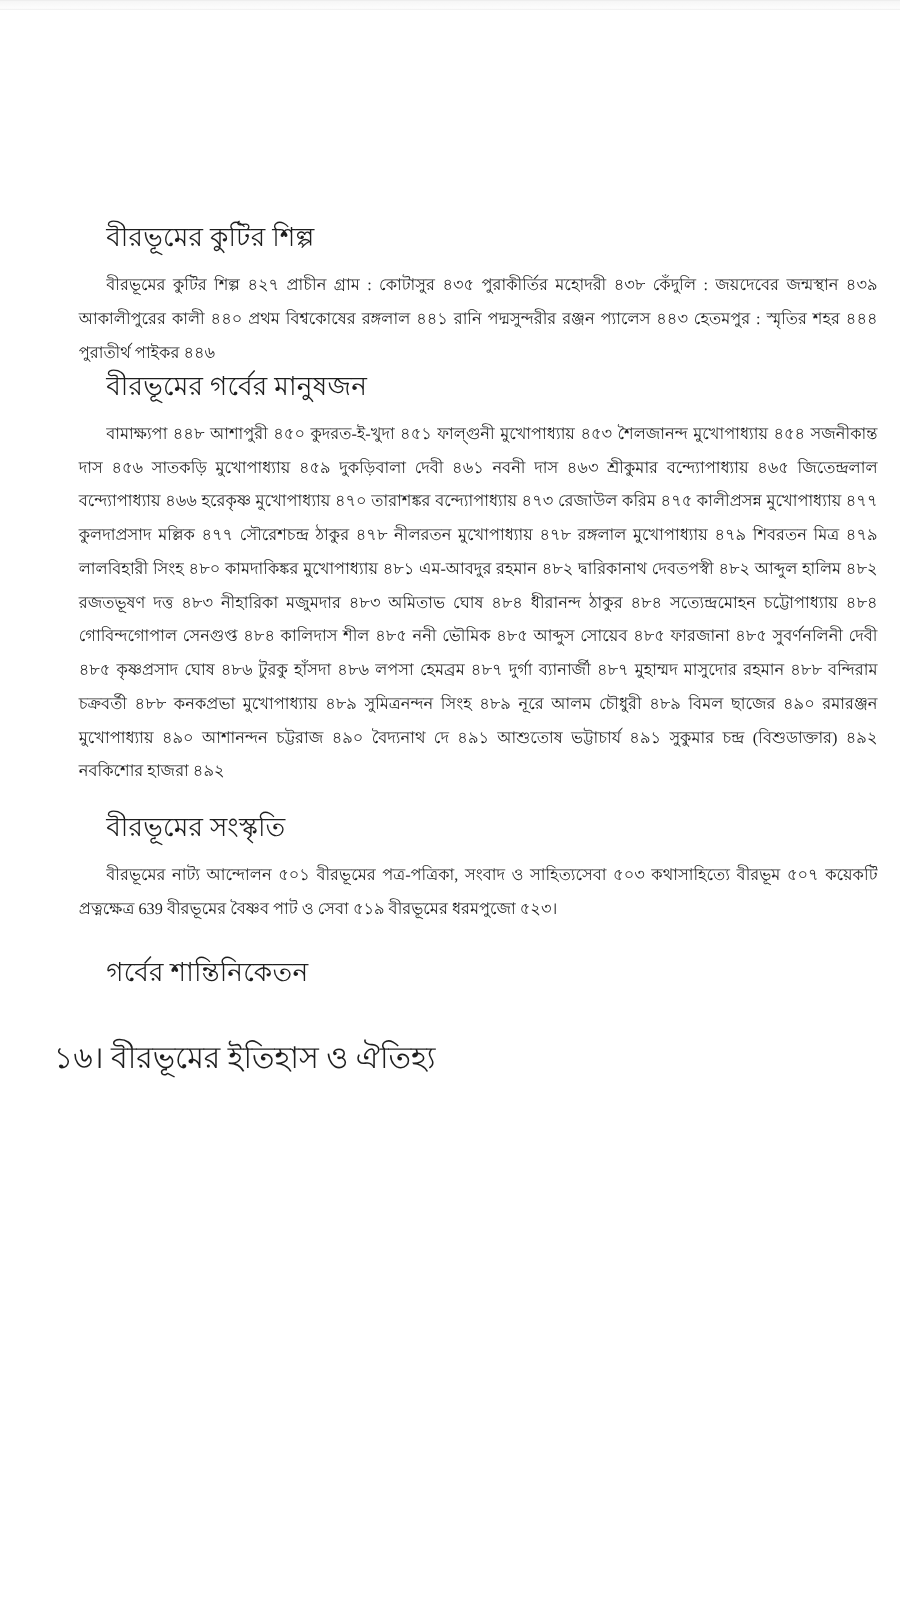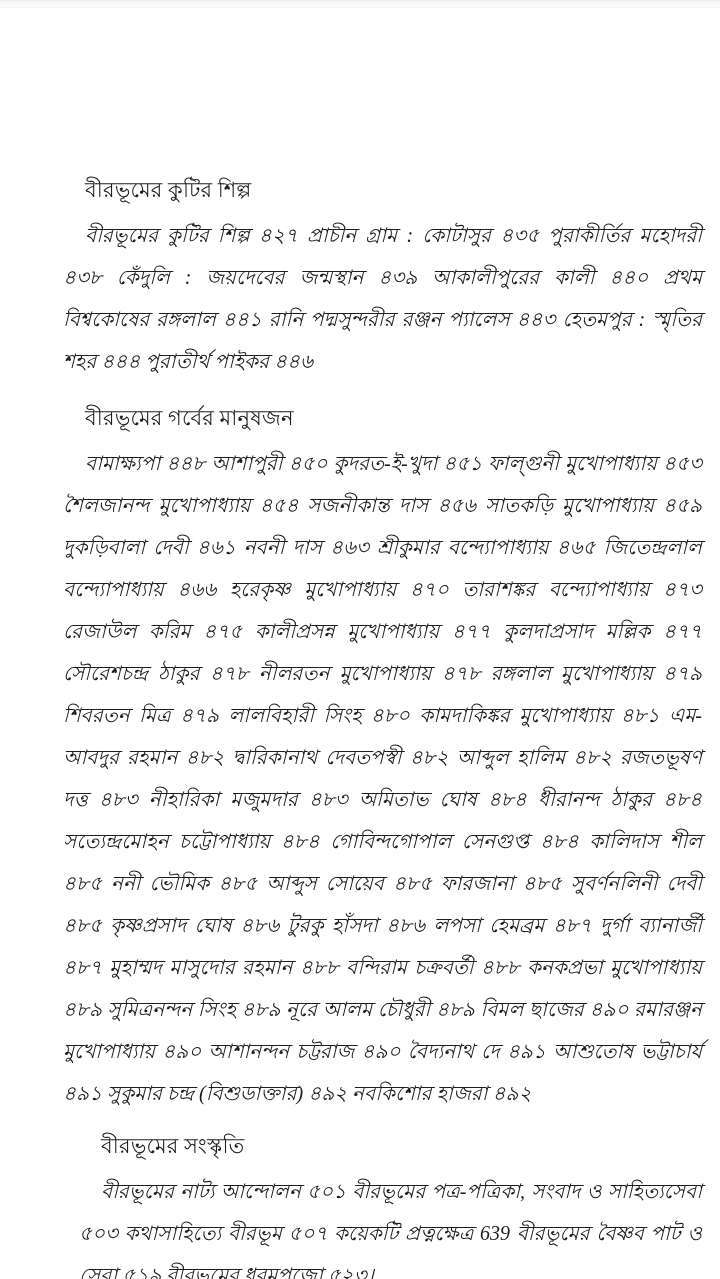--- a/index.html
+++ b/index.html
@@ -28,30 +28,29 @@
     padding: 0 18px 0 63px;
   }
   .sec-heading {
     font-size: 21px;
     font-weight: 400;
     line-height: 28px;
     margin: 0 0 0 22px;
     letter-spacing: 0.2px;
   }
   .sec-body {
-    font-size: 20px;
-    line-height: 42px;
+    font-size: 13px;
+    line-height: 27px;
     text-align: justify;
     text-indent: 22px;
     margin: 10px 0 0 0;
-    font-style: italic;
   }
   .sec-1 { margin-top: 176px; }
-  .sec-2 { margin-top: 22px; }
-  .sec-3 { margin-top: 18px; margin-left: 16px; }
+  .sec-2 { }
+  .sec-3 { margin-top: 18px; }
   .sec-4 { margin-top: 24px; }
   .page-footer {
     margin: 41px 0 0 43px;
     font-size: 24px;
     line-height: 28px;
   }
 </style>
 </head>
 <body>
 

